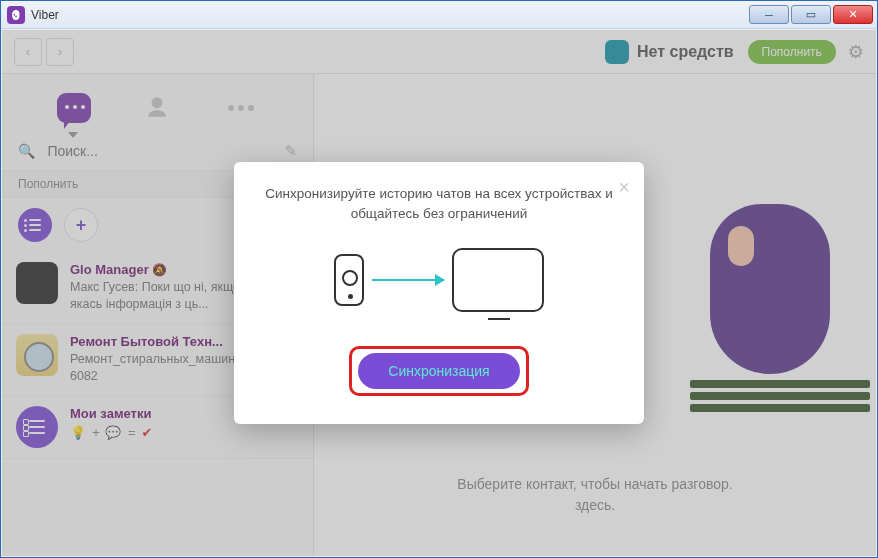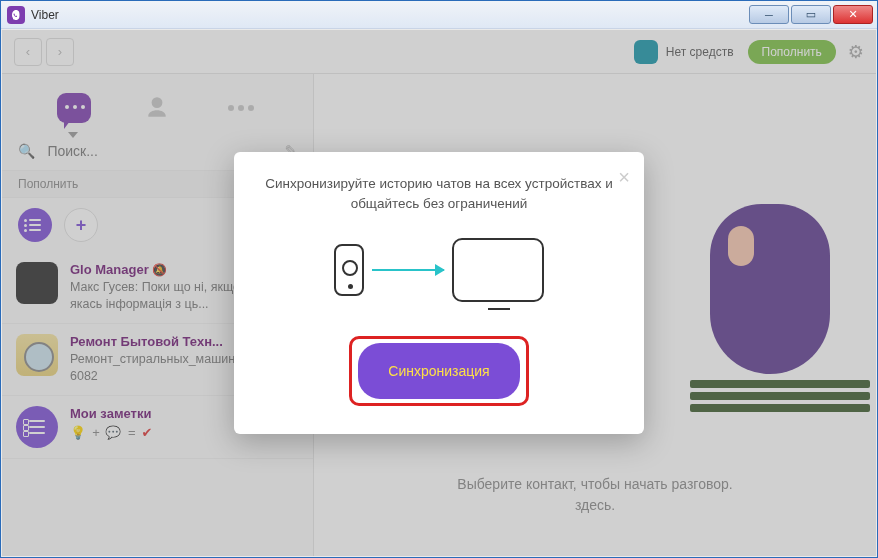--- a/index.html
+++ b/index.html
@@ -51,21 +51,21 @@
     height: 44px; display:flex; align-items:center;
     padding: 0 12px; background:#fff; border-bottom:1px solid #e5e5e5;
   }
   .nav-arrow {
     width: 28px; height: 28px; border:1px solid #ddd; border-radius:4px;
     display:flex;align-items:center;justify-content:center; color:#bbb; margin-right:4px;
     background:#fff;
   }
   .header-spacer{flex:1;}
   .avatar-sm { width:24px;height:24px;border-radius:6px;background:#1596aa;margin-right:8px;}
-  .balance { color:#555; margin-right:14px; font-size:12px;}
+  .balance { color:#555; margin-right:14px; font-size:16px;font-weight:bold;}
   .topup-btn {
     background:#7bc043; color:#fff; border-radius:14px; height:24px;
     padding:0 14px; display:flex;align-items:center; font-size:12px; margin-right:12px;
   }
   .gear { color:#aaa; font-size:18px; }
   
   .content-row { display:flex; height: calc(100% - 44px);}
   .sidebar { width: 312px; background:#fafafa; border-right:1px solid #e5e5e5; display:flex; flex-direction:column;}
   .side-tabs {
     height: 64px; display:flex; align-items:center; justify-content:space-around;
@@ -153,22 +153,22 @@
   .phone{width:30px;height:52px;border:2px solid #333;border-radius:8px;position:relative;margin-right:8px;}
   .phone .sync-sym{position:absolute;top:14px;left:6px;width:16px;height:16px;border:2px solid #333;border-radius:50%;}
   .phone .dot{position:absolute;bottom:5px;left:12px;width:5px;height:5px;background:#333;border-radius:50%;}
   .arrow-line{width:72px;height:2px;background:#29c3c9;position:relative;}
   .arrow-line:after{content:'';position:absolute;right:-1px;top:-5px;border-left:10px solid #29c3c9;border-top:6px solid transparent;border-bottom:6px solid transparent;}
   .monitor{width:92px;height:64px;border:2px solid #333;border-radius:10px;margin-left:8px;position:relative;}
   .monitor:after{content:'';position:absolute;bottom:-10px;left:34px;width:22px;height:8px;border-bottom:2px solid #333;}
   .sync-btn-wrap{display:flex;justify-content:center;}
   .sync-btn-highlight{border:3px solid #d22;border-radius:10px;padding:4px 6px;}
   .sync-btn{
-    background:#7b4dd6;color:#fde047;border:none;border-radius:22px;
-    padding:20px 30px;font-size:14px;cursor:pointer;
+    background:#7b4dd6;color:#5eead4;border:none;border-radius:22px;
+    padding:10px 30px;font-size:14px;cursor:pointer;
   }
 </style>
 </head>
 <body>
 
 <div class="window-frame">
   <div class="titlebar">
     <div class="app-icon">
       <svg width="12" height="12" viewBox="0 0 24 24">
           <path fill="#fff" d="M7 4c1-1 3-2 5-2s4 1 5 2 2 3 2 8-1 7-2 8-3 2-5 2-4-1-5-2l-1 2v-4c-1-1-2-3-2-6s1-7 3-8zm1 5a1 1 0 0 0-1 1c0 3 3 6 6 6a1 1 0 0 0 1-1l-1-2-2 1-2-2 1-2z"></path>

